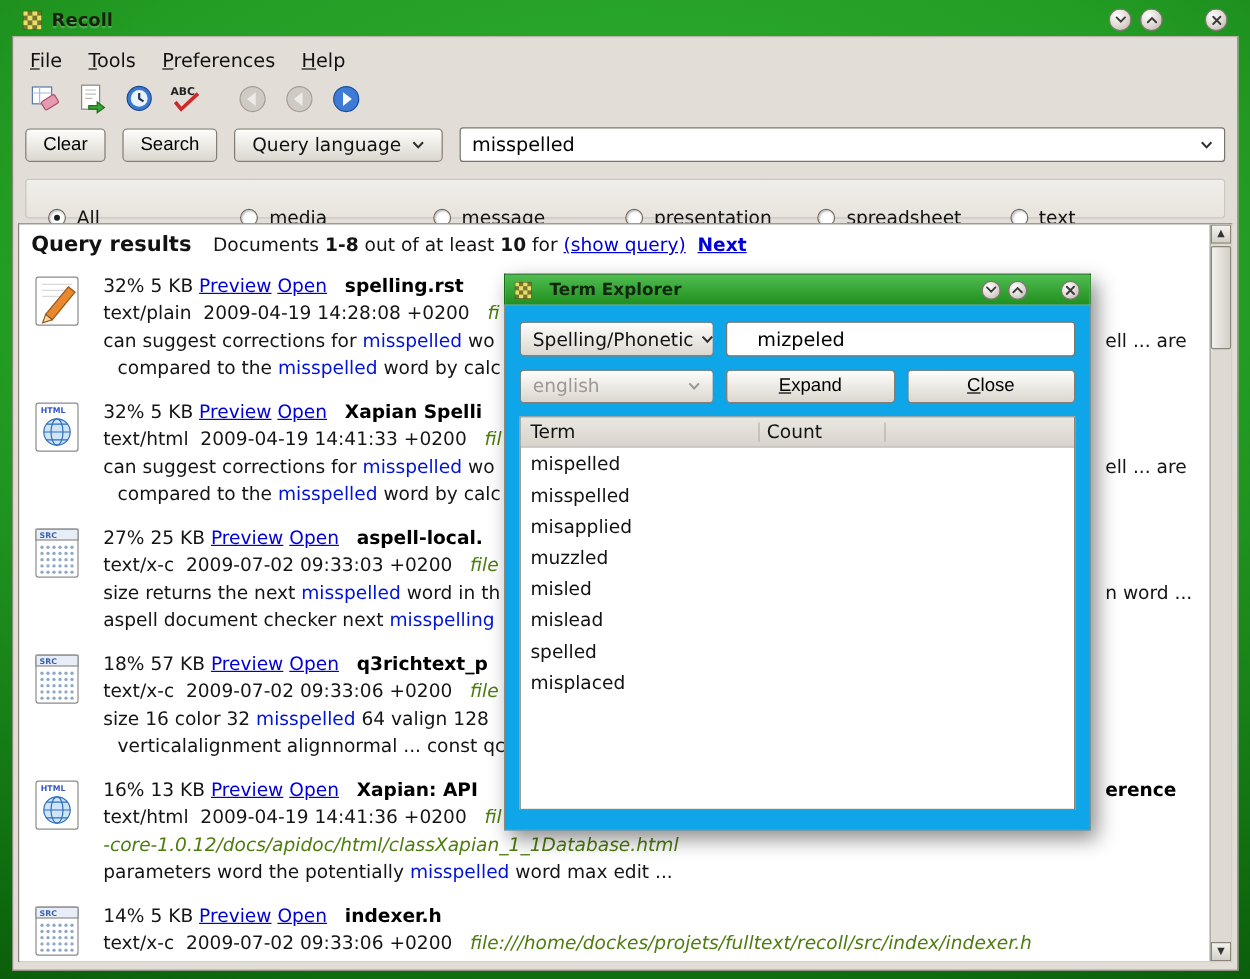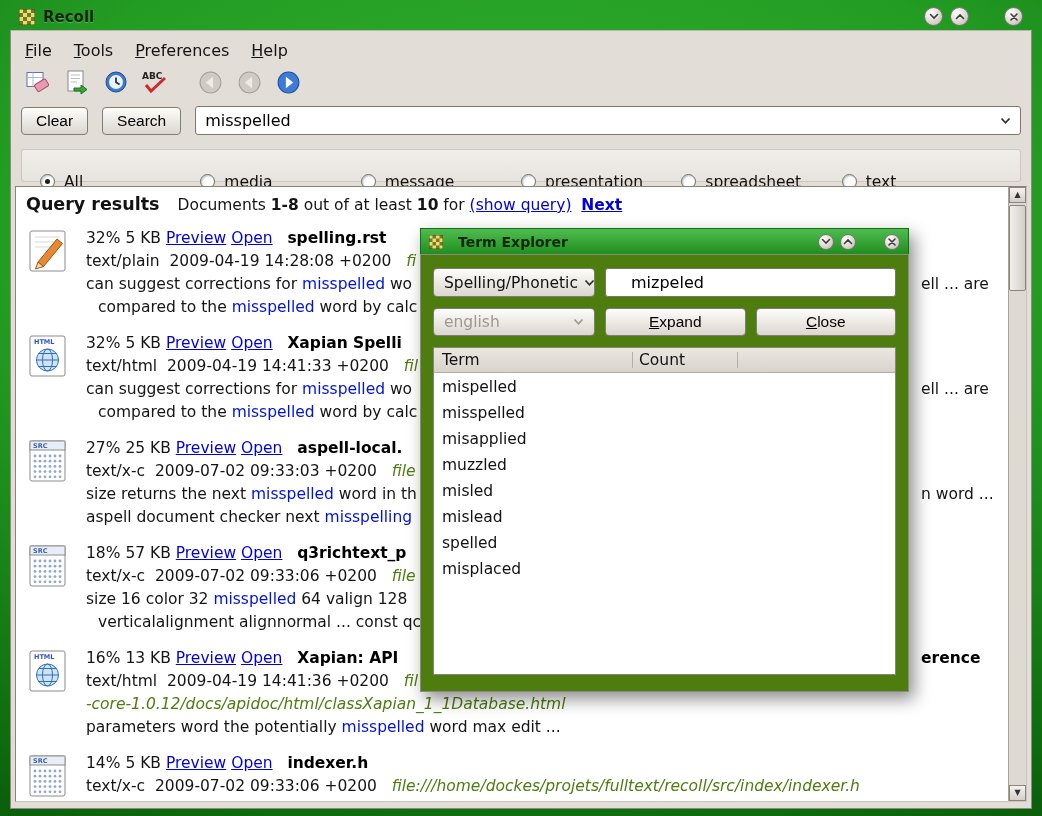--- a/index.html
+++ b/index.html
@@ -75,21 +75,21 @@
   .sb-up { top:0; } .sb-down { bottom:0; }
   .sb-thumb { position:absolute; left:0; top:18px; width:17px; height:86px;
     background:linear-gradient(90deg,#f2f0ec,#d3cfc7); border:1px solid #8b867c; border-radius:2px; cursor:pointer; }
 
   
   .dialog { position:absolute; left:420px; top:228px; width:489px; height:464px; z-index:20;
     box-shadow:5px 7px 16px rgba(0,0,0,0.45); }
   .dlg-titlebar { height:26px; background:linear-gradient(#4fbc4f,#1f8f1f); display:flex; align-items:center;
     padding:0 8px; border:1px solid #14701const; border:1px solid #147014; border-bottom:none; }
   .dlg-title { font-weight:bold; font-size:14px; color:#13260e; margin-left:7px; }
-  .dlg-body { position:absolute; left:0; top:26px; right:0; bottom:0; background:#4d7c0f;
+  .dlg-body { position:absolute; left:0; top:26px; right:0; bottom:0; background:#0ea5e9;
     border:1px solid #8f8a80; padding:13px 12px; }
   .dlg-row { display:flex; gap:10px; margin-bottom:11px; }
   .mode-combo { width:162px; display:flex; align-items:center; justify-content:space-between; padding:4px 10px; gap:6px; }
   .lang-combo { color:#9d9890; }
   .dlg-input { flex:1; background:#fff; border:1px solid #7b766c; border-radius:3px;
     font:16px "DejaVu Sans","Liberation Sans",sans-serif; padding:3px 25px; height:29px; outline:none; }
   .dlg-btn-wide { flex:1; text-align:center; }
   .term-table { position:absolute; left:12px; right:12px; top:92px; bottom:16px; background:#fff; border:1px solid #8a8579; }
   .term-table-header { height:25px; background:linear-gradient(#eae7e1,#d8d4cc); border-bottom:1px solid #b1ada4;
     position:relative; line-height:24px; }
@@ -194,20 +194,28 @@
         <svg width="25" height="25" viewBox="0 0 24 24">
           <circle cx="12" cy="12" r="10" fill="#3e7bd6" stroke="#1c4f9e"></circle>
           <polygon points="9.5,6.5 16.5,12 9.5,17.5" fill="#ffffff"></polygon>
         </svg>
       </div>
     </div>
 
   <div class="search-row">
     <button class="btn">Clear</button>
     <button class="btn">Search</button>
+    <div class="btn combo-btn">
+      <span>Query language</span>
+      <span class="chev">
+          <svg width="11" height="8" viewBox="0 0 11 8">
+            <path d="M1.5 1.5 L5.5 5.8 L9.5 1.5" fill="none" stroke="#2e2e2e" stroke-width="1.7"></path>
+          </svg>
+        </span>
+    </div>
     <div class="query-combo">
       <input value="misspelled" style="">
       <span class="chev">
           <svg width="11" height="8" viewBox="0 0 11 8">
             <path d="M1.5 1.5 L5.5 5.8 L9.5 1.5" fill="none" stroke="#2e2e2e" stroke-width="1.7"></path>
           </svg>
         </span>
     </div>
   </div>
 

